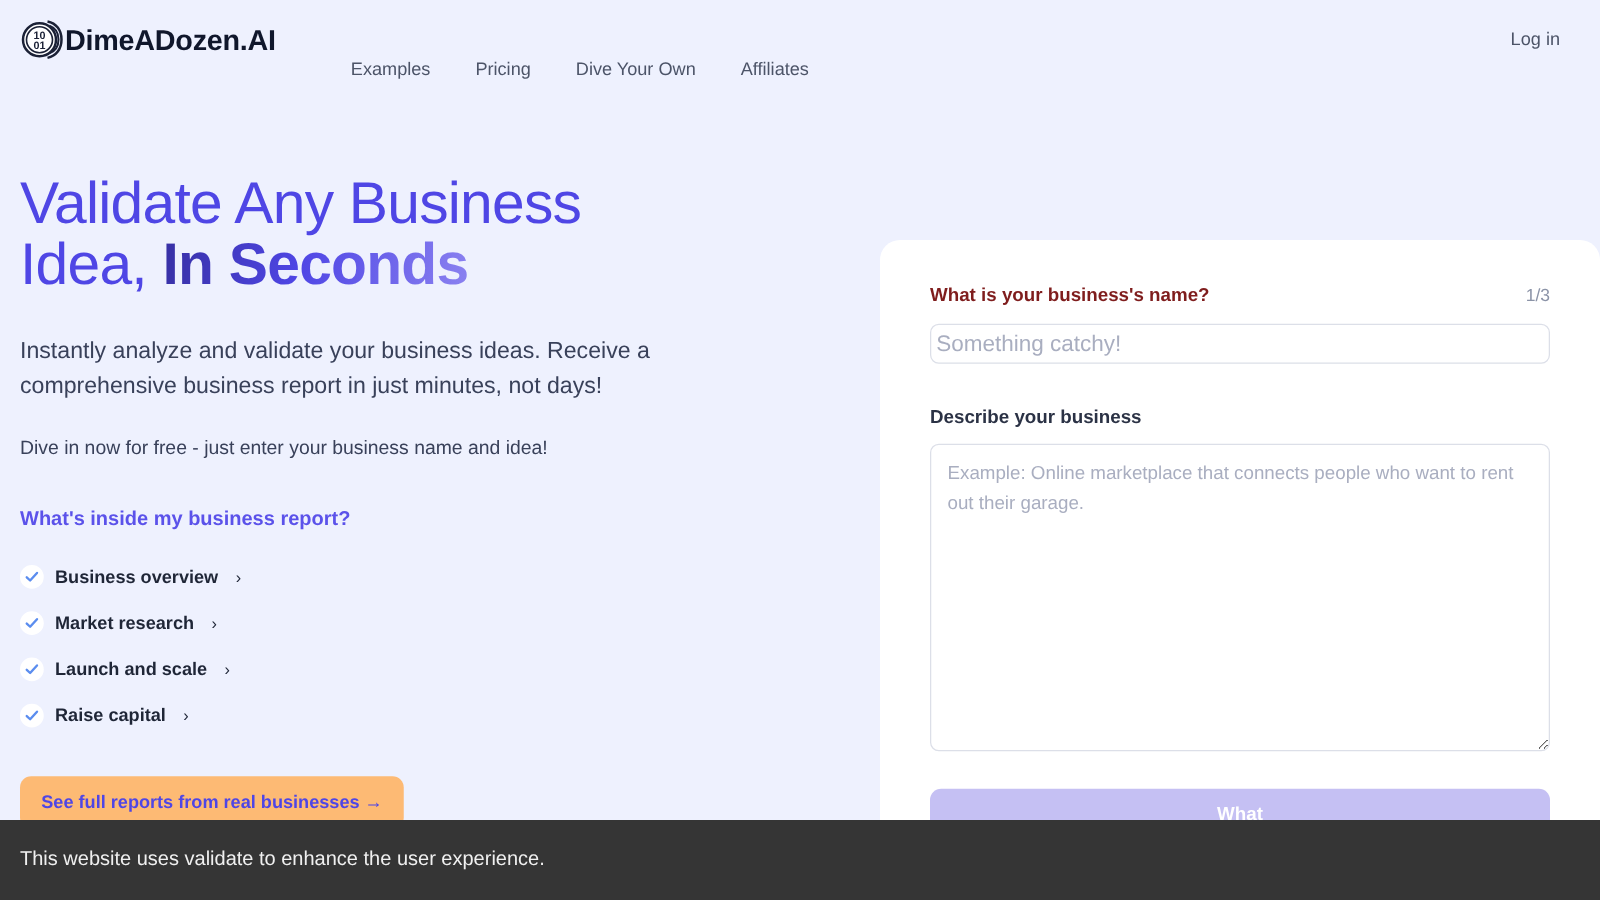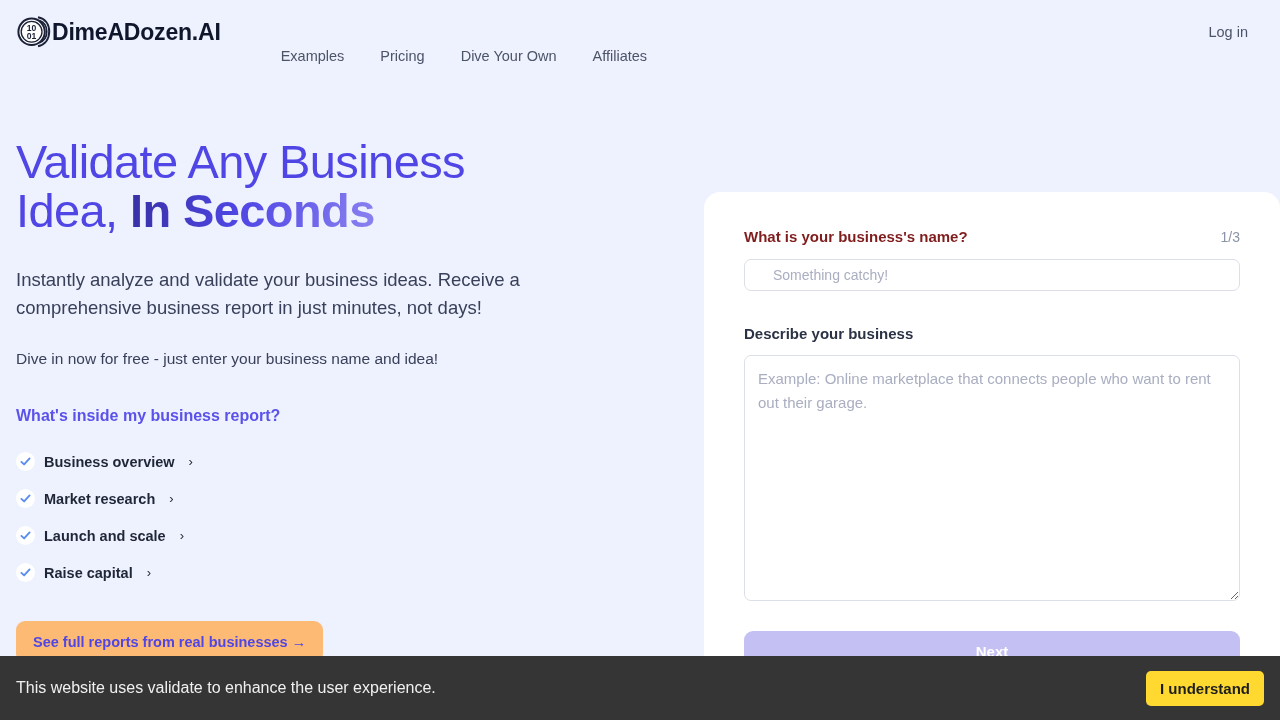--- a/index.html
+++ b/index.html
@@ -225,22 +225,22 @@
   .step-counter {
     font-size: 14px;
     color: #8b93a7;
   }
 
   .text-input {
     width: 100%;
     height: 32px;
     border: 1px solid #dcdfe8;
     border-radius: 7px;
-    padding: 0 28px;
-    font-size: 14px;
+    padding: 0 4px;
+    font-size: 18px;
     color: #2b3245;
     font-family: "Liberation Sans", sans-serif;
     background: #ffffff;
     outline: none;
   }
 
   .text-input::placeholder { color: #a9aec0; }
 
   .field-label-2 {
     display: block;
@@ -409,20 +409,19 @@
       <span class="field-label">What is your business's name?</span>
       <span class="step-counter">1/3</span>
     </div>
 
     <input class="text-input" type="text" placeholder="Something catchy!" style="">
 
     <label class="field-label-2">Describe your business</label>
 
     <textarea class="text-area" placeholder="Example: Online marketplace that connects people who want to rent out their garage." style=""></textarea>
 
-    <button class="next-button">Next</button>
+    <button class="next-button">What</button>
   </section>
 </div>
 
 <div class="cookie-banner">
   <span class="cookie-text">This website uses validate to enhance the user experience.</span>
-  <button class="cookie-accept">I understand</button>
 </div>
 
 </body></html>

